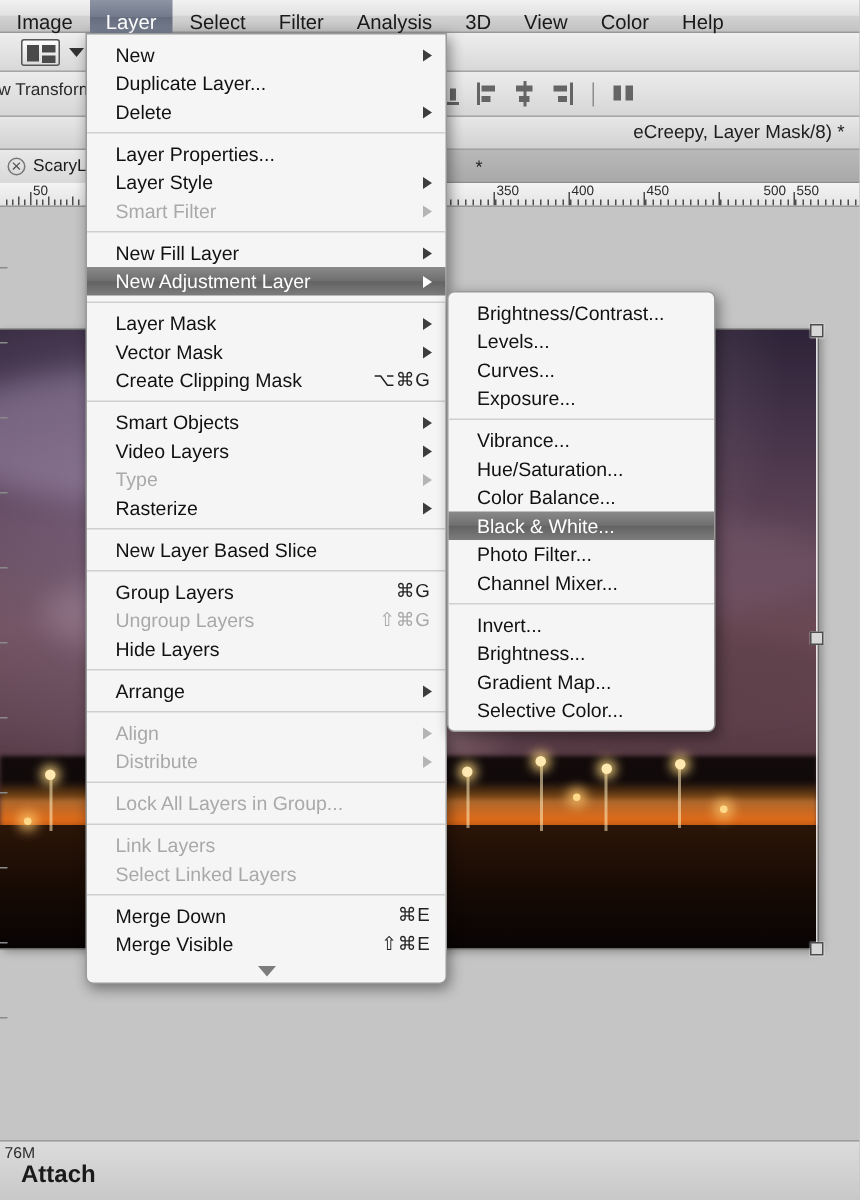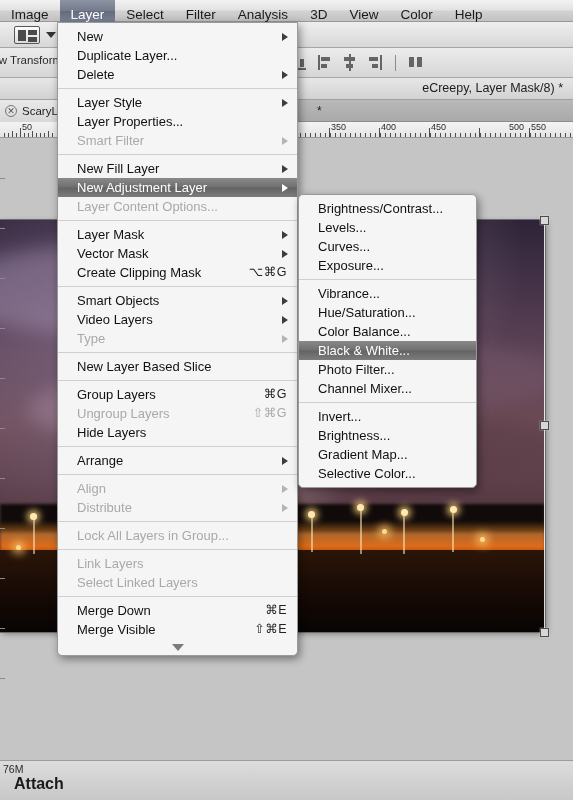--- a/index.html
+++ b/index.html
@@ -460,42 +460,39 @@
       </div>
       <div class="mi">
         <span class="lbl">Duplicate Layer...</span>
       </div>
       <div class="mi">
         <span class="lbl">Delete</span>
         <span class="arrow"></span>
       </div>
       <div class="sep"></div>
       <div class="mi">
+        <span class="lbl">Layer Properties...</span>
+      </div>
+      <div class="mi">
         <span class="lbl">Layer Style</span>
         <span class="arrow"></span>
-      </div>
-      <div class="mi">
-        <span class="lbl">Layer Properties...</span>
       </div>
       <div class="mi disabled">
         <span class="lbl">Smart Filter</span>
         <span class="arrow"></span>
       </div>
       <div class="sep"></div>
       <div class="mi">
         <span class="lbl">New Fill Layer</span>
         <span class="arrow"></span>
       </div>
       <div class="mi sel">
         <span class="lbl">New Adjustment Layer</span>
         <span class="arrow"></span>
       </div>
-      <div class="mi disabled">
-        <span class="lbl">Layer Content Options...</span>
-      </div>
       <div class="sep"></div>
       <div class="mi">
         <span class="lbl">Layer Mask</span>
         <span class="arrow"></span>
       </div>
       <div class="mi">
         <span class="lbl">Vector Mask</span>
         <span class="arrow"></span>
       </div>
       <div class="mi">
@@ -508,20 +505,24 @@
         <span class="arrow"></span>
       </div>
       <div class="mi">
         <span class="lbl">Video Layers</span>
         <span class="arrow"></span>
       </div>
       <div class="mi disabled">
         <span class="lbl">Type</span>
         <span class="arrow"></span>
       </div>
+      <div class="mi">
+        <span class="lbl">Rasterize</span>
+        <span class="arrow"></span>
+      </div>
       <div class="sep"></div>
       <div class="mi">
         <span class="lbl">New Layer Based Slice</span>
       </div>
       <div class="sep"></div>
       <div class="mi">
         <span class="lbl">Group Layers</span>
         <span class="short">⌘G</span>
       </div>
       <div class="mi disabled">

